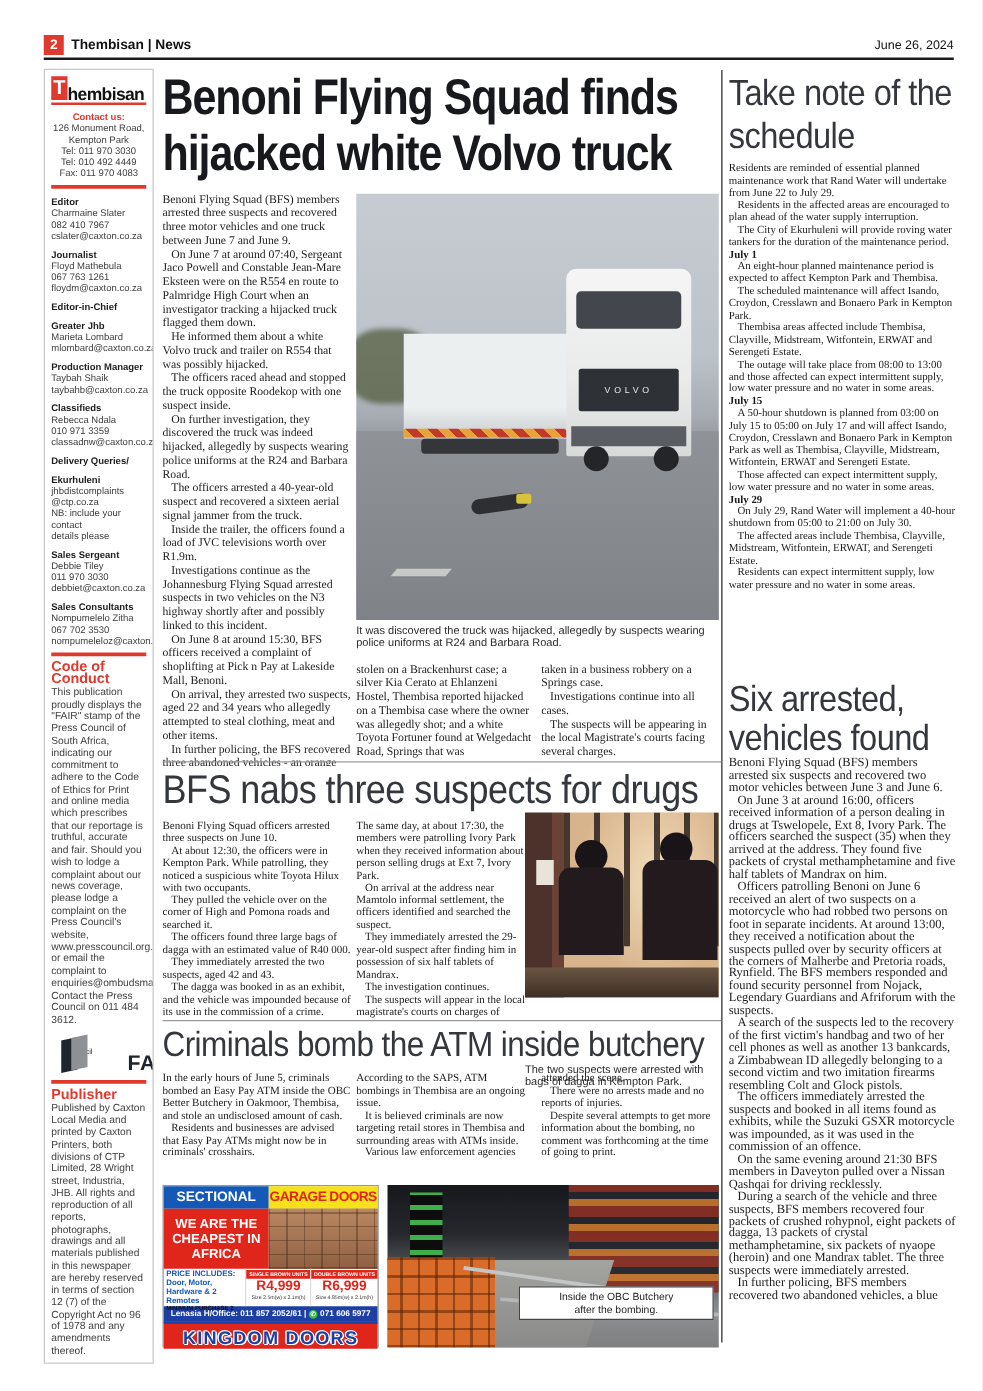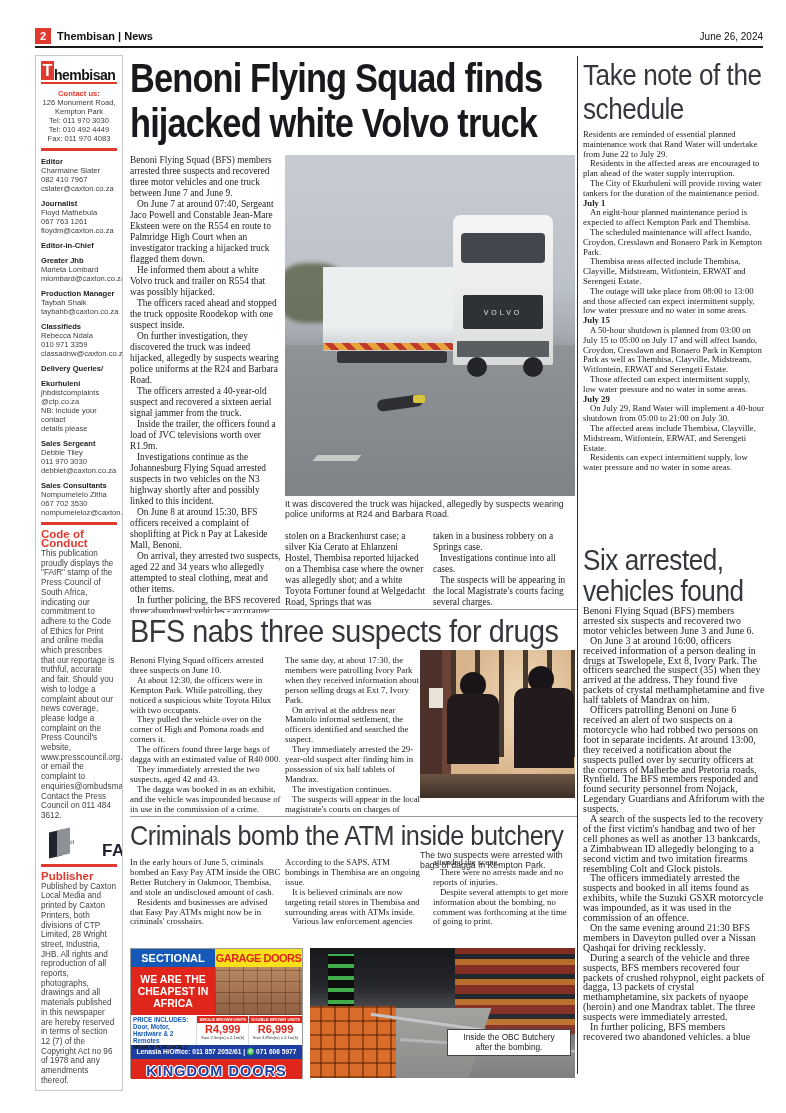--- a/index.html
+++ b/index.html
@@ -83,21 +83,21 @@
   .ph2 .floor{position:absolute;left:0;bottom:0;width:100%;height:16%;background:linear-gradient(180deg,#6b5542,#3c2f26);}
   .ph2 .head{position:absolute;width:26px;height:26px;background:#191417;border-radius:50%;}
   .ph2 .bodyshape{position:absolute;width:52px;height:70px;background:#221a1c;border-radius:10px 10px 0 0;}
   .ph3{left:310px;top:948px;width:265px;height:130px;background:linear-gradient(180deg,#17181c 0%,#26282d 30%,#595c5e 55%,#8d8f90 78%,#7d7f80 100%);}
   .ph3 .monster{position:absolute;left:18px;top:6px;width:26px;height:70px;background:repeating-linear-gradient(0deg,#0c0d0c 0 8px,#3fae4a 8px 12px);}
   .ph3 .shelf{position:absolute;right:0;top:0;width:120px;height:86px;background:repeating-linear-gradient(0deg,#8c2f24 0 9px,#c9762c 9px 15px,#23272e 15px 20px);opacity:.9;}
   .ph3 .floor{position:absolute;left:40px;top:60px;width:130px;height:70px;background:linear-gradient(180deg,#a3a3a0,#8a8a88);transform:skewX(-18deg);}
   .ph3 .crates{position:absolute;left:-4px;top:58px;width:90px;height:72px;background:#d96c28;background-image:repeating-linear-gradient(0deg,rgba(80,30,5,.5) 0 2px,transparent 2px 14px),repeating-linear-gradient(90deg,rgba(80,30,5,.5) 0 2px,transparent 2px 14px);}
   .ph3 .rail{position:absolute;left:60px;top:78px;width:190px;height:3px;background:#c3c6c8;transform:rotate(8deg);}
   .ph3 .rail2{position:absolute;left:90px;top:96px;width:175px;height:3px;background:#b4b7b9;transform:rotate(4deg);}
-  .ph3 .capbox{position:absolute;right:4px;bottom:22px;background:#fff;border:1px solid #444;padding:3px 6px;font-size:8.3px;line-height:9.5px;color:#1c1c1c;text-align:center;max-width:110px;}
+  .ph3 .capbox{position:absolute;right:4px;bottom:22px;background:#fff;border:1px solid #444;padding:3px 22px;font-size:8.3px;line-height:9.5px;color:#1c1c1c;text-align:center;max-width:110px;}
   
   .ad{left:130px;top:948px;width:173px;height:130px;border:1px solid #999;box-sizing:border-box;background:#fff;font-family:"Liberation Sans",sans-serif;}
   .ad-row1{display:flex;height:18px;}
   .ad-sect{width:84px;background:#1559b8;color:#fff;font-weight:bold;font-size:11px;display:flex;align-items:center;justify-content:center;}
   .ad-gd{flex:1;background:#f7e11a;color:#e0251b;font-weight:800;font-size:11px;display:flex;align-items:center;justify-content:center;letter-spacing:-0.5px;}
   .ad-row2{display:flex;height:48px;}
   .ad-cheap{width:84px;background:#e0251b;color:#fff;font-weight:800;font-size:10.5px;line-height:12px;display:flex;align-items:center;justify-content:center;text-align:center;padding:12px 2px;box-sizing:border-box;}
   .ad-wood{flex:1;background-color:#9a6b4f;background-image:repeating-linear-gradient(0deg,rgba(60,30,10,.35) 0 1px,transparent 1px 11px),repeating-linear-gradient(90deg,rgba(60,30,10,.35) 0 1px,transparent 1px 14px),linear-gradient(180deg,#b98963,#8f5f43);}
   .ad-row3{display:flex;height:30px;}
   .ad-incl{width:84px;padding:1px 2px;box-sizing:border-box;}
@@ -269,21 +269,21 @@
       <p class="li">On the same evening around 21:30 BFS members in Daveyton pulled over a Nissan Qashqai for driving recklessly.</p>
       <p class="li">During a search of the vehicle and three suspects, BFS members recovered four packets of crushed rohypnol, eight packets of dagga, 13 packets of crystal methamphetamine, six packets of nyaope (heroin) and one Mandrax tablet. The three suspects were immediately arrested.</p>
       <p class="li">In further policing, BFS members recovered two abandoned vehicles, a blue Toyota Hilux GD6 found on Modderfontein Road, President Park, reported stolen on a Naledi case and a white Toyota Quantum found at Ehlanzeni Hostel, Thembisa, reported hijacked on a Johannesburg Central case.</p>
     </div>
 
   <div class="abs thinrule" style="left:130px;top:609px;width:447px;"></div>
   <h2 class="abs hl h-light h-drugs" style="margin:0;">BFS nabs three suspects for drugs</h2>
   <div class="abs body-col c-drug1">
       <p class="li">Benoni Flying Squad officers arrested three suspects on June 10.</p>
       <p class="li">At about 12:30, the officers were in Kempton Park. While patrolling, they noticed a suspicious white Toyota Hilux with two occupants.</p>
-      <p class="li">They pulled the vehicle over on the corner of High and Pomona roads and corners it.</p>
+      <p class="li">They pulled the vehicle over on the corner of High and Pomona roads and searched it.</p>
       <p class="li">The officers found three large bags of dagga with an estimated value of R40 000.</p>
       <p class="li">They immediately arrested the two suspects, aged 42 and 43.</p>
       <p class="li">The dagga was booked in as an exhibit, and the vehicle was impounded because of its use in the commission of a crime.</p>
     </div>
   <div class="abs body-col c-drug2">
       <p class="li">The same day, at about 17:30, the members were patrolling Ivory Park when they received information about a person selling drugs at Ext 7, Ivory Park.</p>
       <p class="li">On arrival at the address near Mamtolo informal settlement, the officers identified and searched the suspect.</p>
       <p class="li">They immediately arrested the 29-year-old suspect after finding him in possession of six half tablets of Mandrax.</p>
       <p class="li">The investigation continues.</p>
       <p class="li">The suspects will appear in the local magistrate's courts on charges of dealing in and possession of drugs.</p>

